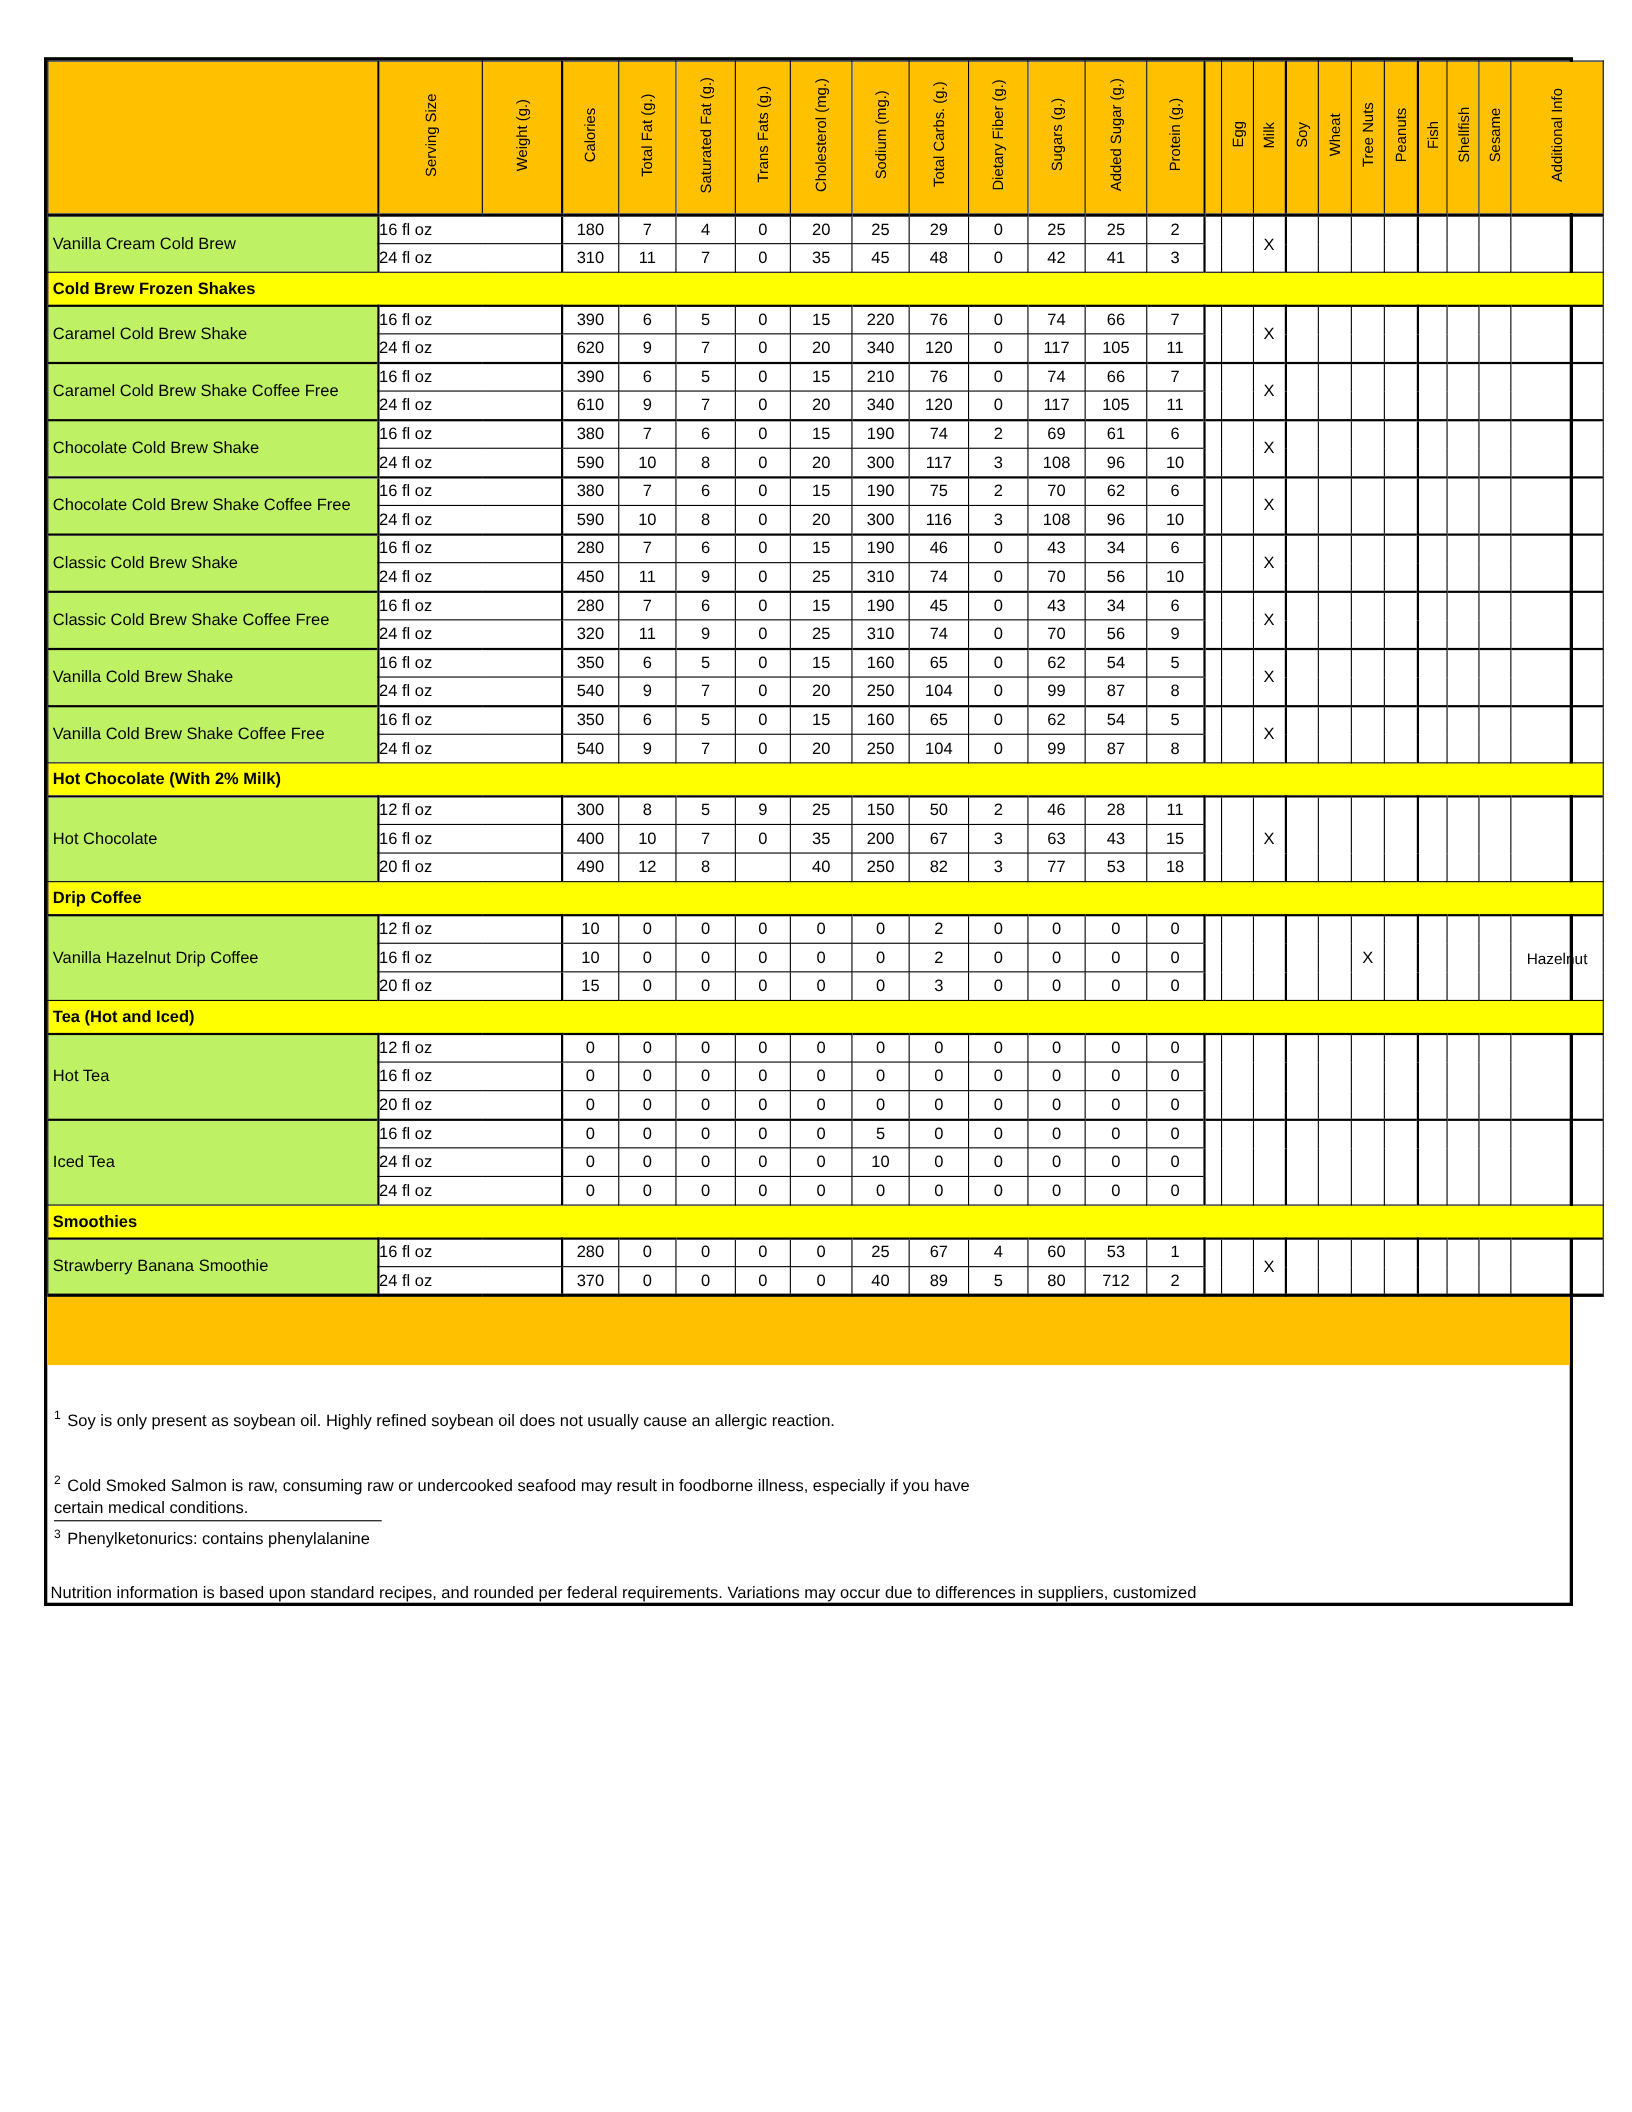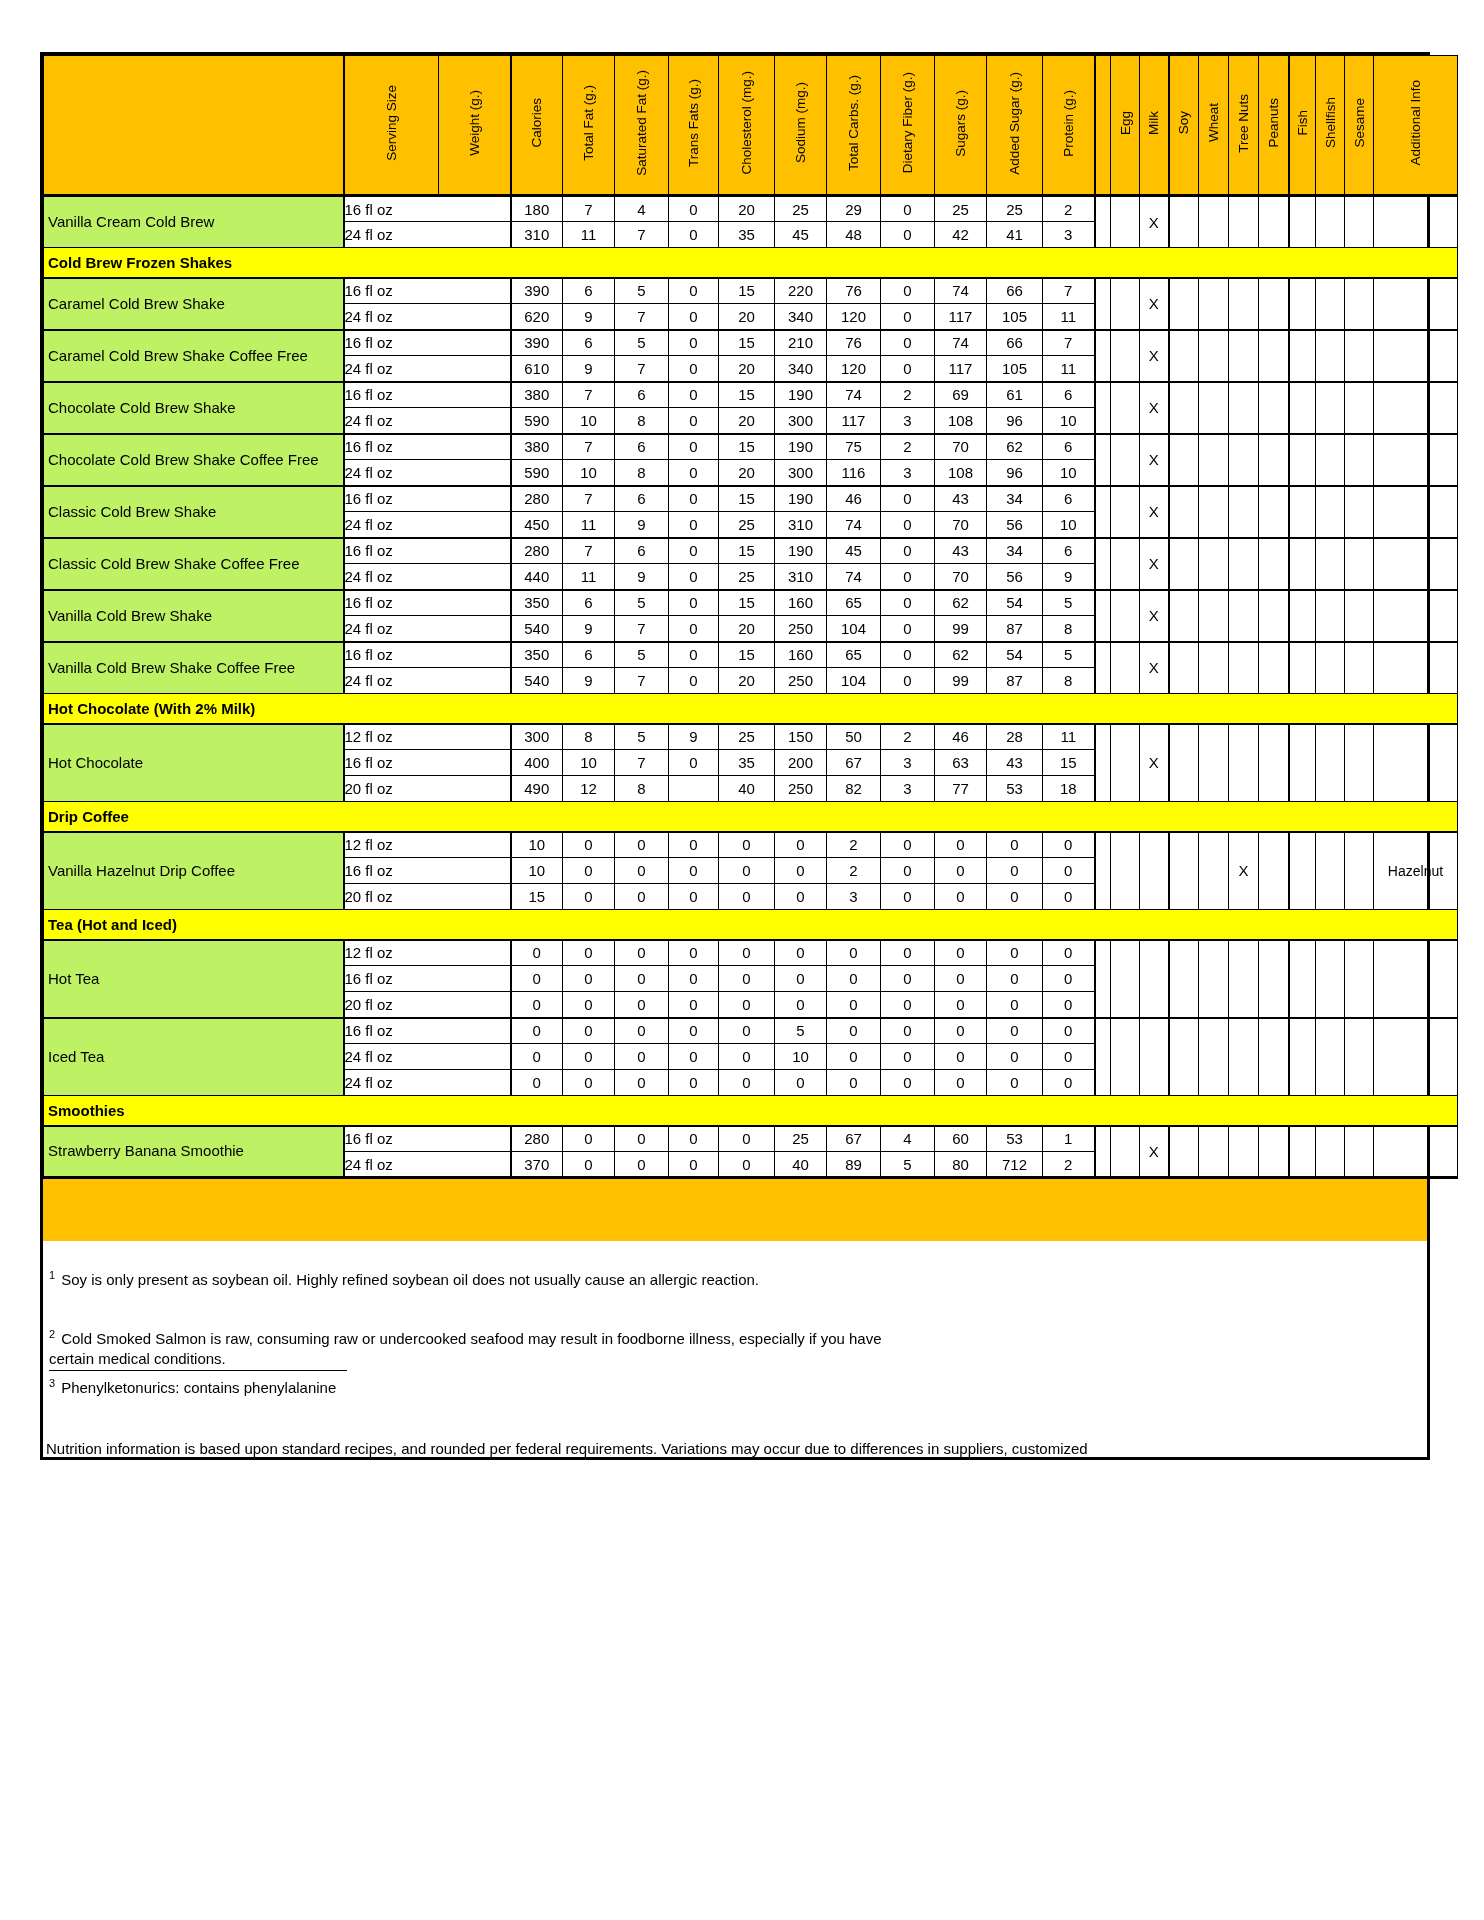--- a/index.html
+++ b/index.html
@@ -42,21 +42,21 @@
     font-size: 15px; font-weight: bold; text-align: left;
     padding: 2px 4px; height: 30px;
     border-top: 2px solid var(--border-c);
     border-bottom: 2px solid var(--border-c);
   }
   tr.prod-first > td { border-top: 2px solid var(--border-c); }
   .br2 { border-right-width: 2px !important; }
   .orange-band { width: 100%; height: 62px; background: var(--band-bg); }
   .footnotes { padding: 18px 0 0 6px; }
   .footnote { font-size: 15px; line-height: 20px; color: #000; }
-  .fn-1 { margin-top: 6px; }
+  .fn-1 { margin-top: 18px; }
   .fn-2 { margin-top: 34px; }
   .fn-2b { width: 298px; border-bottom: 1px solid var(--border-c); padding-bottom: 1px; }
   .fn-3 { margin-top: 2px; }
   sup { font-size: 11px; margin-right: 6px; }
   .disclaimer {
     position: absolute; left: 3px; bottom: 0px; width: 1380px;
     font-size: 15px; white-space: nowrap; overflow: hidden; background: transparent;
   }
 </style>
 </head>
@@ -386,21 +386,21 @@
             <td class="allergen-cell" rowspan="2"></td>
             <td class="allergen-cell" rowspan="2"></td>
             <td class="allergen-cell br2" rowspan="2"></td>
             <td class="allergen-cell" rowspan="2"></td>
             <td class="allergen-cell" rowspan="2"></td>
             <td class="allergen-cell" rowspan="2"></td>
             <td class="info-cell" rowspan="2"></td>
           </tr>
           <tr>
             <td class="serving-cell br2" colspan="2">24 fl oz</td>
-            <td class="val-cell">440</td>
+            <td class="val-cell">320</td>
             <td class="val-cell">11</td>
             <td class="val-cell">9</td>
             <td class="val-cell">0</td>
             <td class="val-cell">25</td>
             <td class="val-cell">310</td>
             <td class="val-cell">74</td>
             <td class="val-cell">0</td>
             <td class="val-cell">70</td>
             <td class="val-cell">56</td>
             <td class="val-cell br2">9</td>

